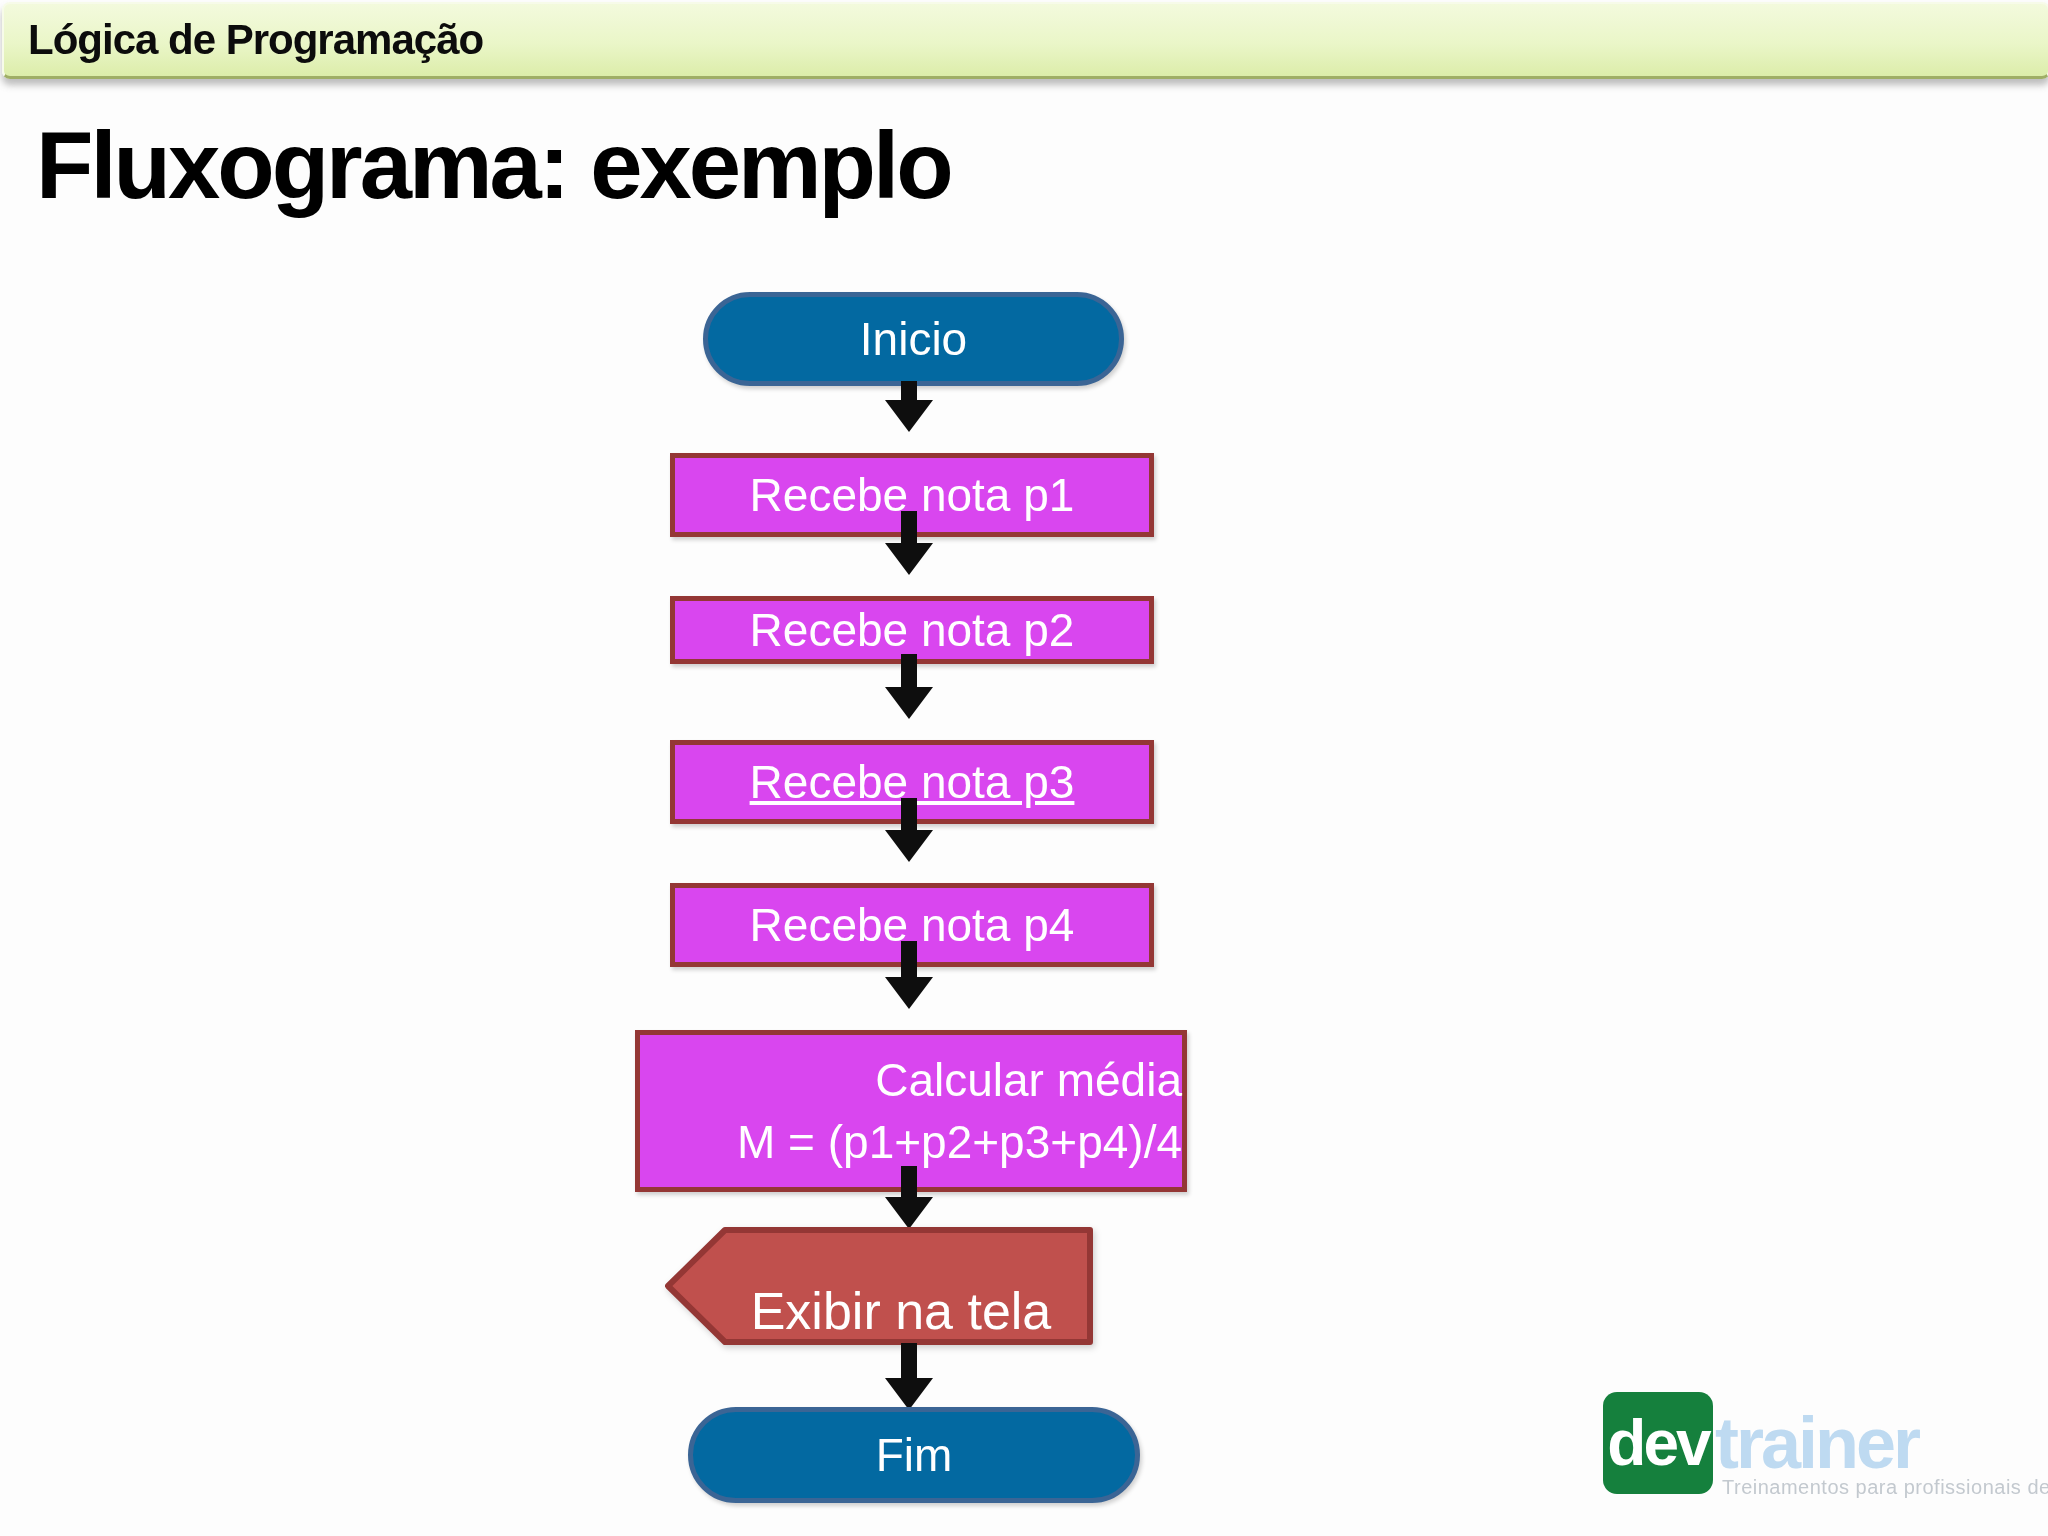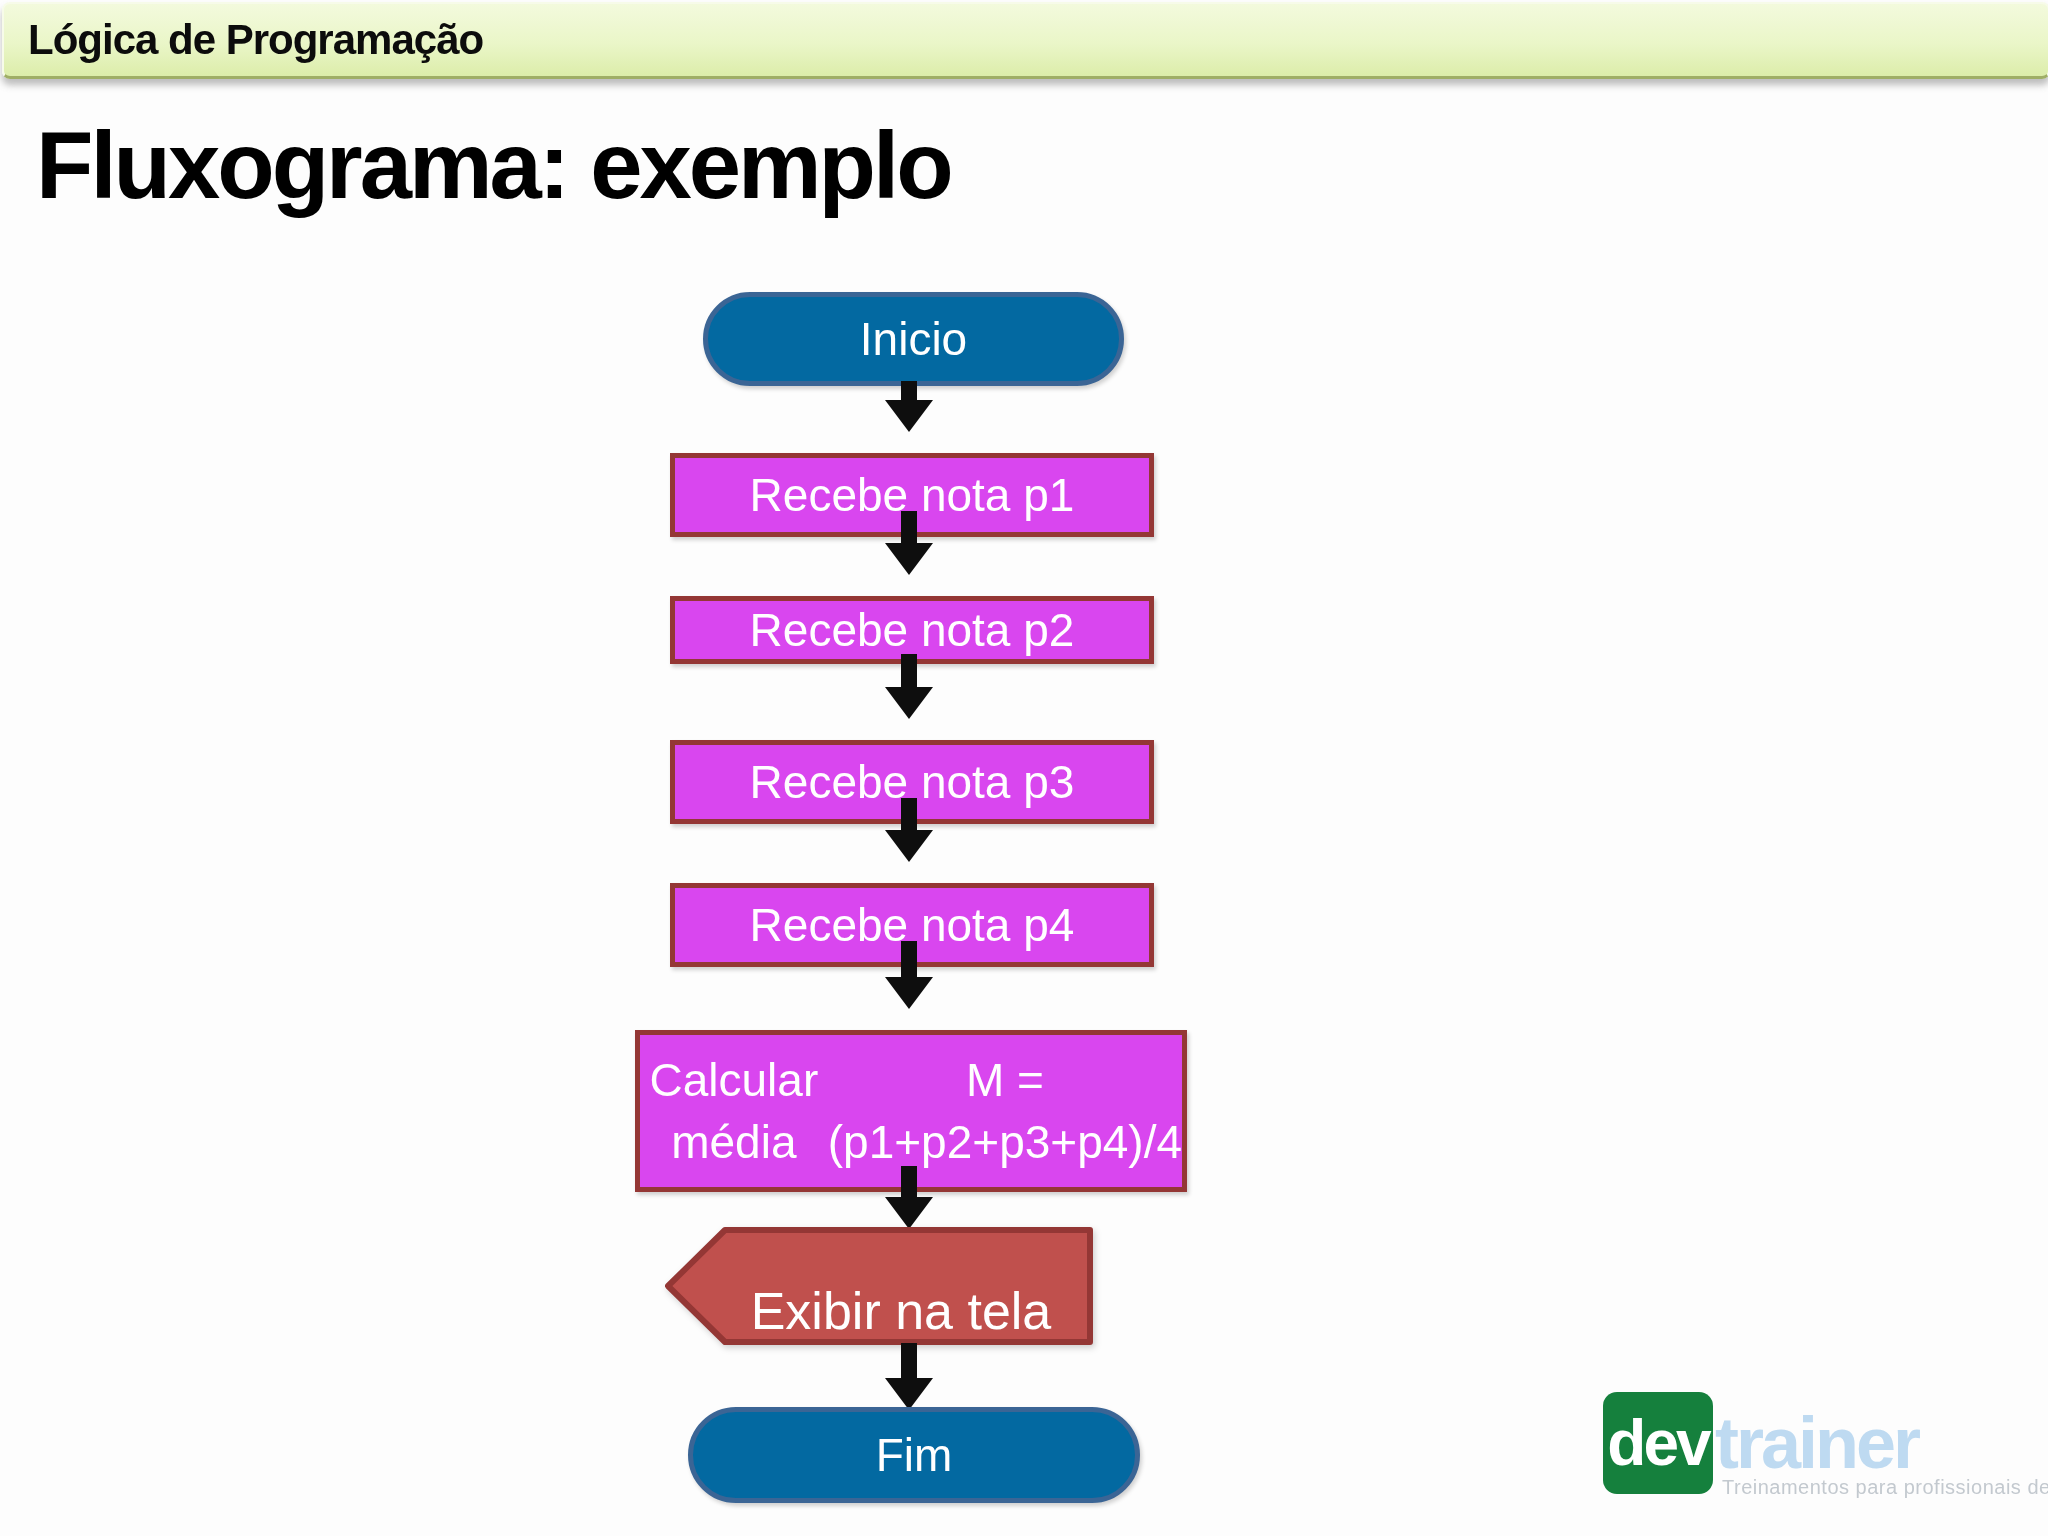--- a/index.html
+++ b/index.html
@@ -67,23 +67,23 @@
     border-radius: 60px;
   }
   .process {
     background: #d946ef;
     border: 5px solid #943735;
     margin-top: 24px;
   }
   #n-start { left: 703px; top: 292px; width: 421px; height: 94px; }
   #n-p1    { left: 670px; top: 429px; width: 484px; height: 84px; }
   #n-p2    { left: 670px; top: 572px; width: 484px; height: 68px; }
-  #n-p3    { left: 670px; top: 716px; width: 484px; height: 84px; }
+  #n-p3    { left: 670px; top: 716px; width: 484px; height: 84px; text-decoration: underline; }
   #n-p4    { left: 670px; top: 859px; width: 484px; height: 84px; }
-  #n-calc  { left: 635px; top: 1006px; width: 552px; height: 162px; flex-direction: row; line-height: 62px; }
+  #n-calc  { left: 635px; top: 1006px; width: 552px; height: 162px; flex-direction: column; line-height: 62px; align-items: flex-end; }
   #n-end   { left: 688px; top: 1407px; width: 452px; height: 96px; }
 
   
   .display-shape {
     position: absolute;
     left: 664px; top: 1226px;
     width: 430px; height: 121px;
   }
   .display-shape svg { filter: drop-shadow(2px 3px 3px rgba(0,0,0,0.18)); }
   .display-label {

